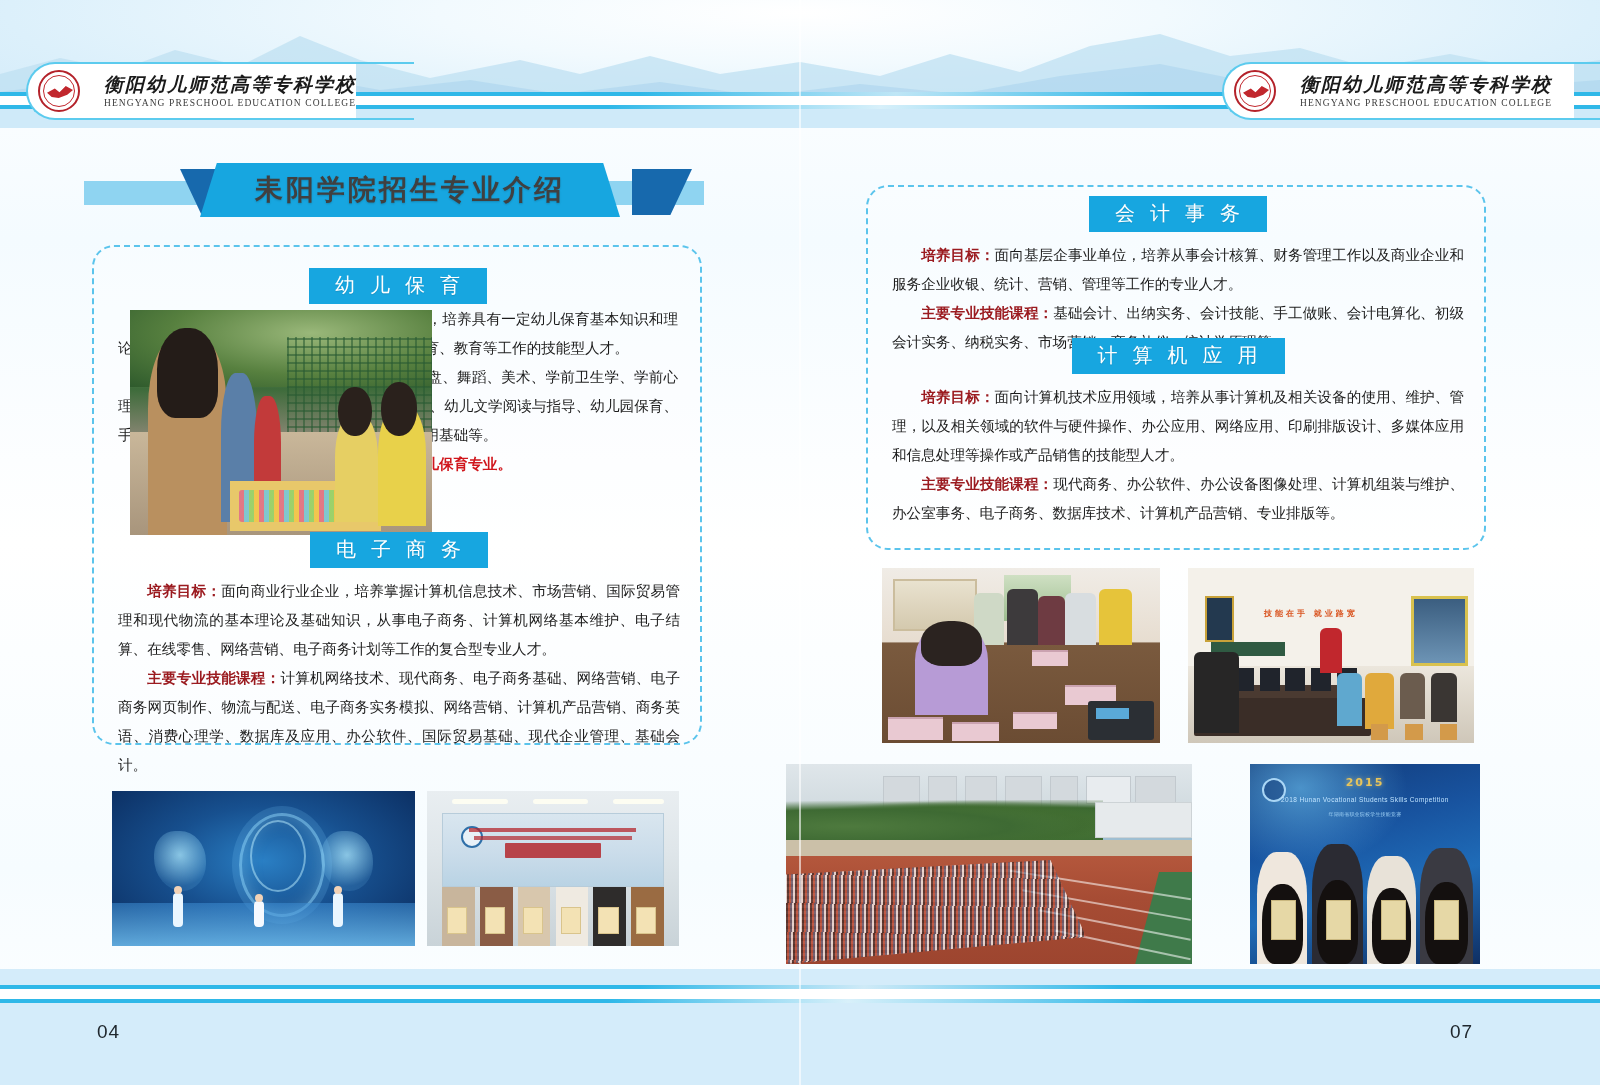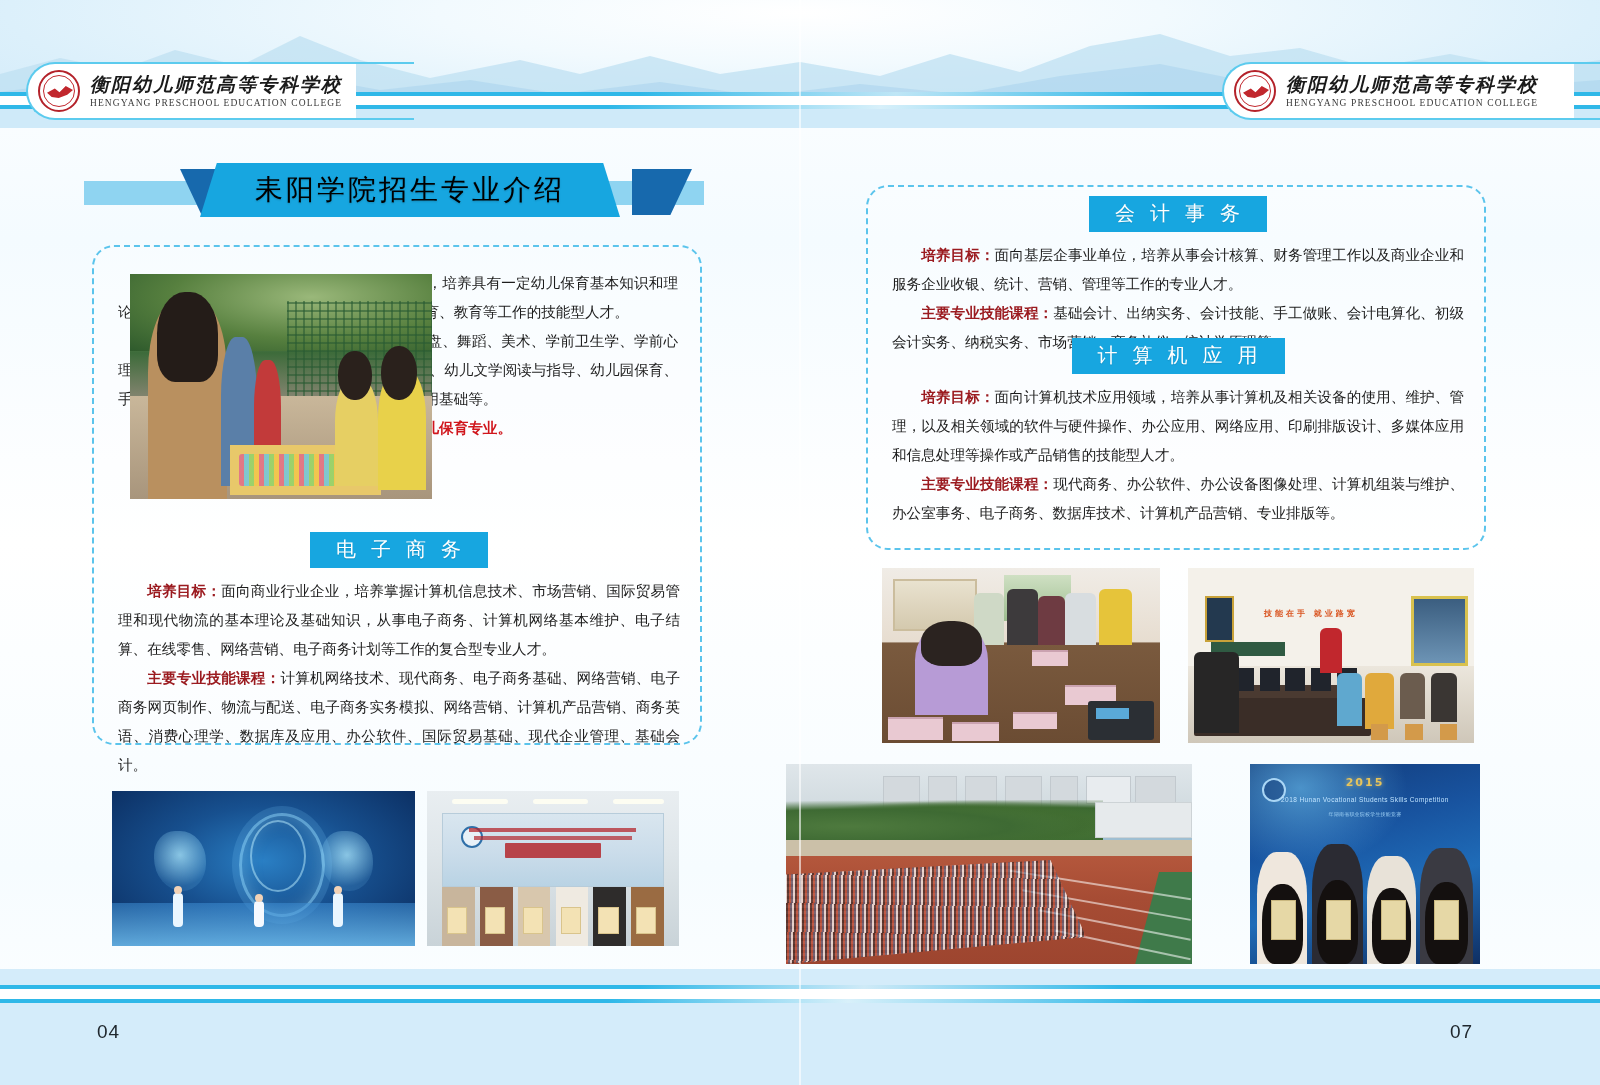--- a/index.html
+++ b/index.html
@@ -44,20 +44,21 @@
     background:#cfeaf9;
   }
 
   
   .logo-plate {
     position:absolute; height:58px;
     background:#ffffff;
     border:2px solid #5ccbee;
     display:flex; align-items:center;
     padding:0 16px 0 10px;
+    gap:14px;
   }
   .logo-plate.left {
     left:26px; top:62px; width:330px;
     border-radius: 29px 0 0 29px;
     border-right:none;
   }
   .logo-plate.right {
     left:1222px; top:62px; width:352px;
     border-radius: 29px 0 0 29px;
     border-right:none;
@@ -113,21 +114,21 @@
     background:#1769ad;
     clip-path: polygon(0% 0%, 100% 0%, 64% 100%, 0% 100%);
   }
   .ribbon-center {
     position:absolute; left:116px; top:0; width:420px; height:54px;
     background:#17a6e0;
     clip-path: polygon(4% 0%, 96% 0%, 100% 100%, 0% 100%);
     display:flex; align-items:center; justify-content:center;
   }
   .ribbon-center span {
-    color:#000000; font-size:28px; font-weight:400; letter-spacing:3px;
+    color:#404040; font-size:28px; font-weight:700; letter-spacing:3px;
     text-shadow:0 1px 2px rgba(0,0,0,.18);
     font-family:"DejaVu Sans","Liberation Sans",sans-serif;
   }
 
   
   .panel {
     position:absolute;
     border:2px dashed #5bc4ec;
     border-radius:22px;
     background: rgba(255,255,255,0.30);
@@ -422,20 +423,23 @@
     <div class="ribbon-fold-l"></div>
     <div class="ribbon-fold-r"></div>
     <div class="ribbon-center">
       <span>耒阳学院招生专业介绍</span>
     </div>
   </div>
 
   <div class="panel left"></div>
 
   <div class="left-block">
+    <div class="badge-row">
+      <div class="badge">幼 儿 保 育</div>
+    </div>
 
     <div class="left-para-wrap">
       <div class="photo wrap-img-care">
         <div class="ph-inner" style="background:linear-gradient(180deg,#6f8f5b 0%,#7d9a63 24%,#3d6b3a 35%,#8e8878 58%,#b9a98e 100%);">
           <div style="position:absolute;left:0;top:0;width:100%;height:34%;background:radial-gradient(ellipse at 60% 30%,#9ab87a 0%,#57803f 55%,#2e5a2c 100%);"></div>
           <div style="position:absolute;left:52%;top:12%;width:48%;height:44%;background:repeating-linear-gradient(90deg,rgba(40,90,50,.55) 0 2px,transparent 2px 8px),repeating-linear-gradient(0deg,rgba(40,90,50,.55) 0 2px,transparent 2px 8px);"></div>
           <div style="position:absolute;left:0;bottom:0;width:100%;height:46%;background:linear-gradient(180deg,#c9b79a,#a8957c);"></div>
           <div style="position:absolute;left:6%;bottom:0;width:26%;height:88%;background:#b9905f;border-radius:36% 36% 0 0;"></div>
           <div style="position:absolute;left:9%;top:8%;width:20%;height:40%;background:#241c18;border-radius:46% 46% 30% 30%;"></div>
           <div style="position:absolute;left:30%;bottom:6%;width:12%;height:66%;background:#5a7fa8;border-radius:40% 40% 0 0;"></div>

